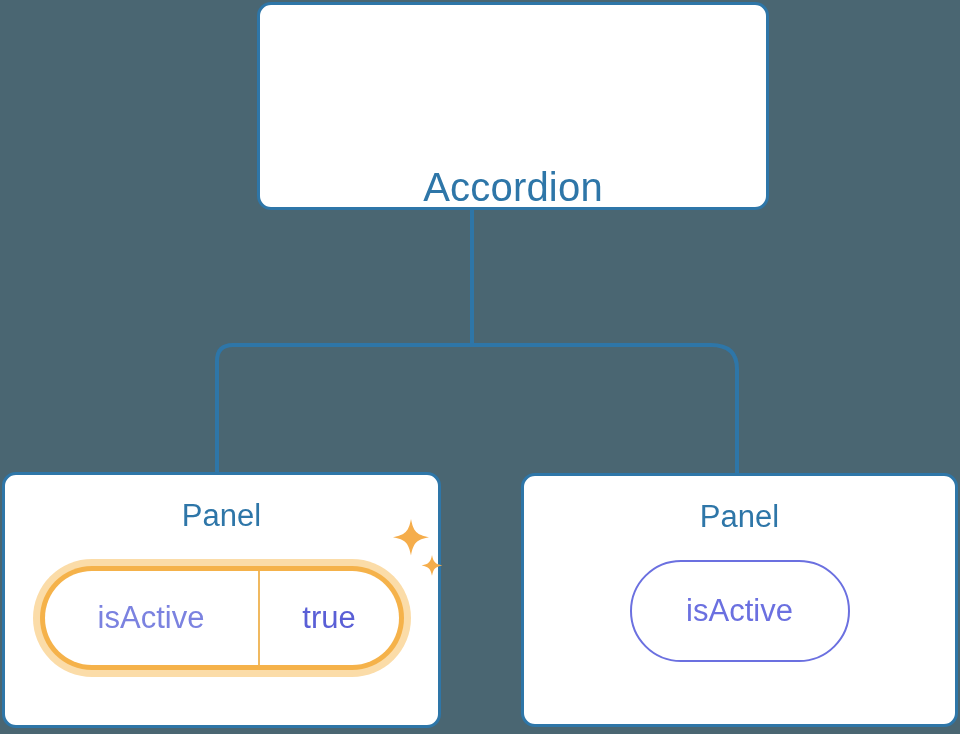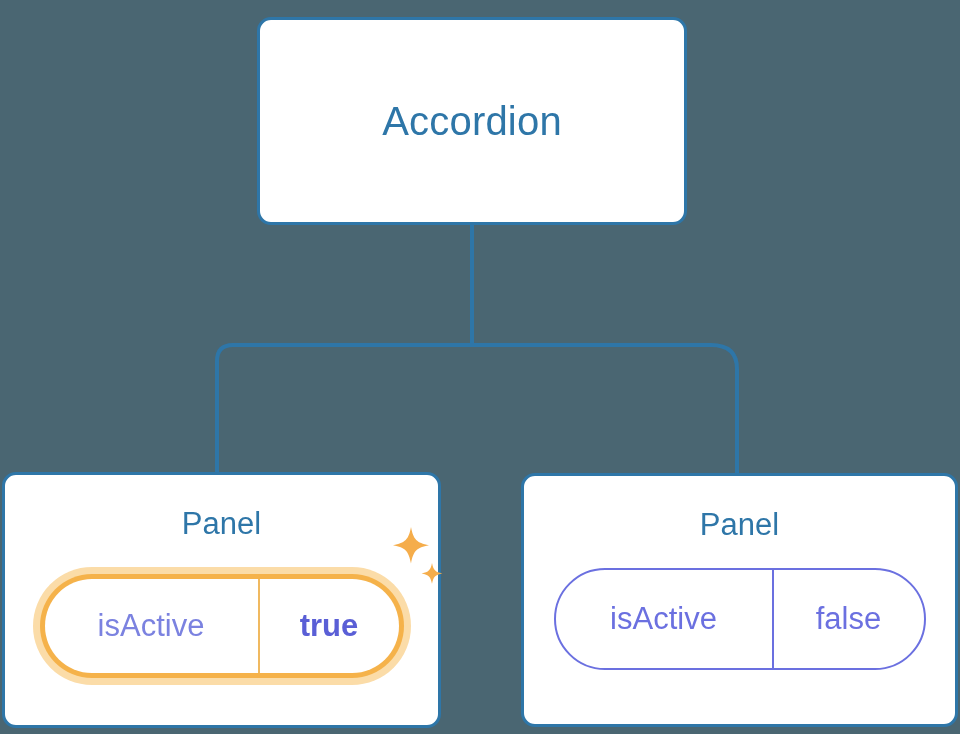--- a/index.html
+++ b/index.html
@@ -34,40 +34,40 @@
     position: absolute;
     background: #ffffff;
     border: 3px solid #2e76a8;
     border-radius: 14px;
     box-sizing: border-box;
   }
 
   
   #root-node {
     left: 257px;
-    top: 17px;
-    width: 430px;
+    top: 2px;
+    width: 512px;
     height: 208px;
     display: flex;
-    align-items: center;
+    align-items: flex-end;
     justify-content: center;
   }
   .root-title {
     font-size: 40px;
     color: #2e76a8;
     letter-spacing: 0.2px;
     line-height: 1;
   }
 
   
   .panel-node {
     display: flex;
     flex-direction: column;
     align-items: center;
-    padding-top: 33px;
+    padding-top: 25px;
   }
   #panel-left {
     left: 2px;
     top: 472px;
     width: 439px;
     height: 256px;
   }
   #panel-right {
     left: 521px;
     top: 473px;
@@ -151,21 +151,21 @@
     align-items: center;
     justify-content: center;
     font-size: 31px;
   }
   .pill-highlight-core .pill-key {
     color: #7b82e0;
     flex: 0 0 213px;
   }
   .pill-highlight-core .pill-val {
     color: #5a5fd6;
-    font-weight: bold;
+    font-weight: normal;
     flex: 1;
     border-left: 2px solid #f0b960;
   }
 
   
   .sparkles {
     position: absolute;
     right: -38px;
     top: -42px;
     width: 62px;
@@ -208,18 +208,17 @@
       </svg>
     </div>
   </div>
 
   <div class="card panel-node" id="panel-right">
     <div class="panel-title">Panel</div>
 
     <div class="pill-wrap">
       <div class="pill pill-plain">
         <div class="pill-key">isActive</div>
-        <div class="pill-val">false</div>
       </div>
     </div>
   </div>
 
 </div>
 
 </body></html>

